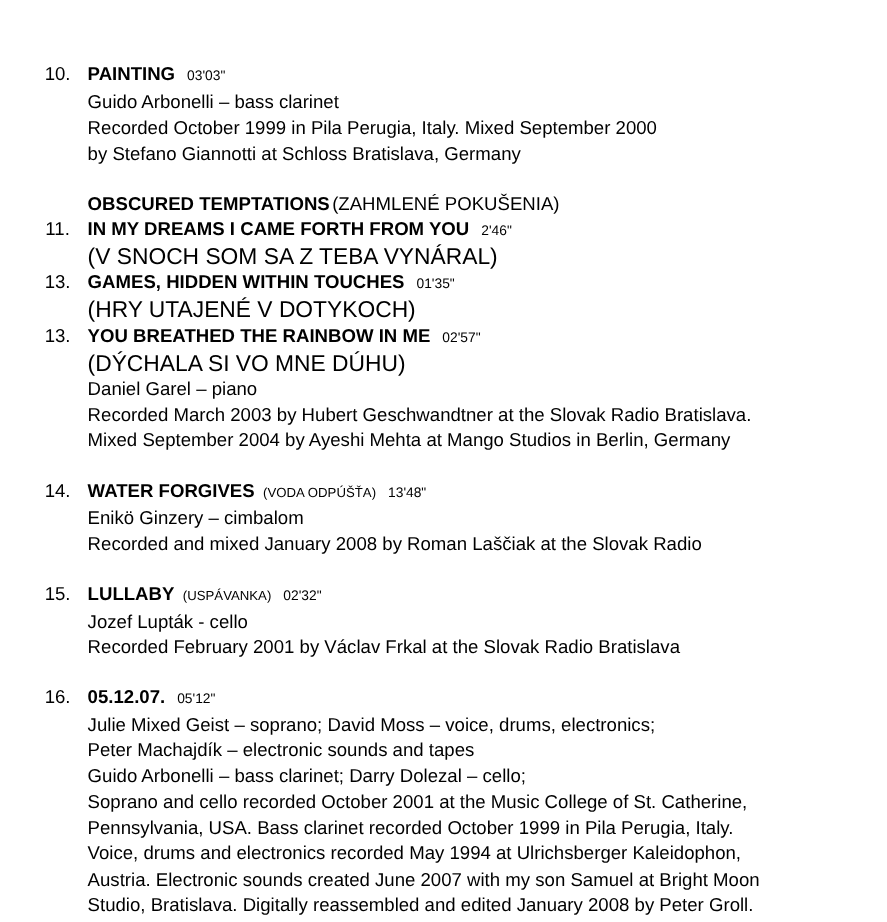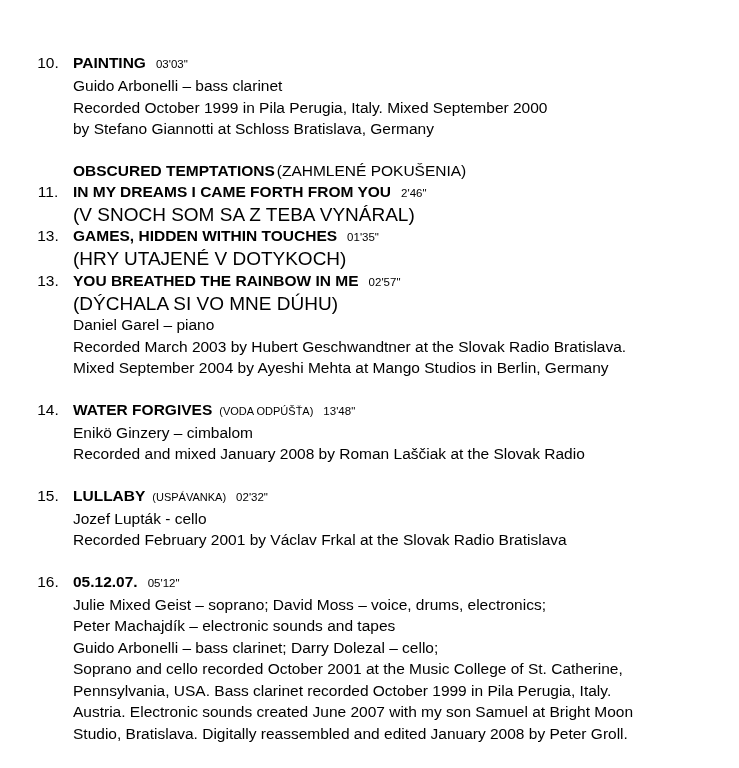--- a/index.html
+++ b/index.html
@@ -163,17 +163,18 @@
     <div class="track-head">
       <span class="num">16.</span>
       <span class="title">05.12.07.</span>
       <span class="dur">05'12"</span>
     </div>
     <div class="body-line">Julie Mixed Geist – soprano; David Moss – voice, drums, electronics;</div>
     <div class="body-line">Peter Machajdík – electronic sounds and tapes</div>
     <div class="body-line">Guido Arbonelli – bass clarinet; Darry Dolezal – cello;</div>
     <div class="body-line">Soprano and cello recorded October 2001 at the Music College of St. Catherine,</div>
     <div class="body-line">Pennsylvania, USA. Bass clarinet recorded October 1999 in Pila Perugia, Italy.</div>
+    <div class="body-line">Voice, drums and electronics recorded May 1994 at Ulrichsberger Kaleidophon,</div>
     <div class="body-line">Austria. Electronic sounds created June 2007 with my son Samuel at Bright Moon</div>
     <div class="body-line">Studio, Bratislava. Digitally reassembled and edited January 2008 by Peter Groll.</div>
   </div>
 
 </div>
 
 </body></html>

